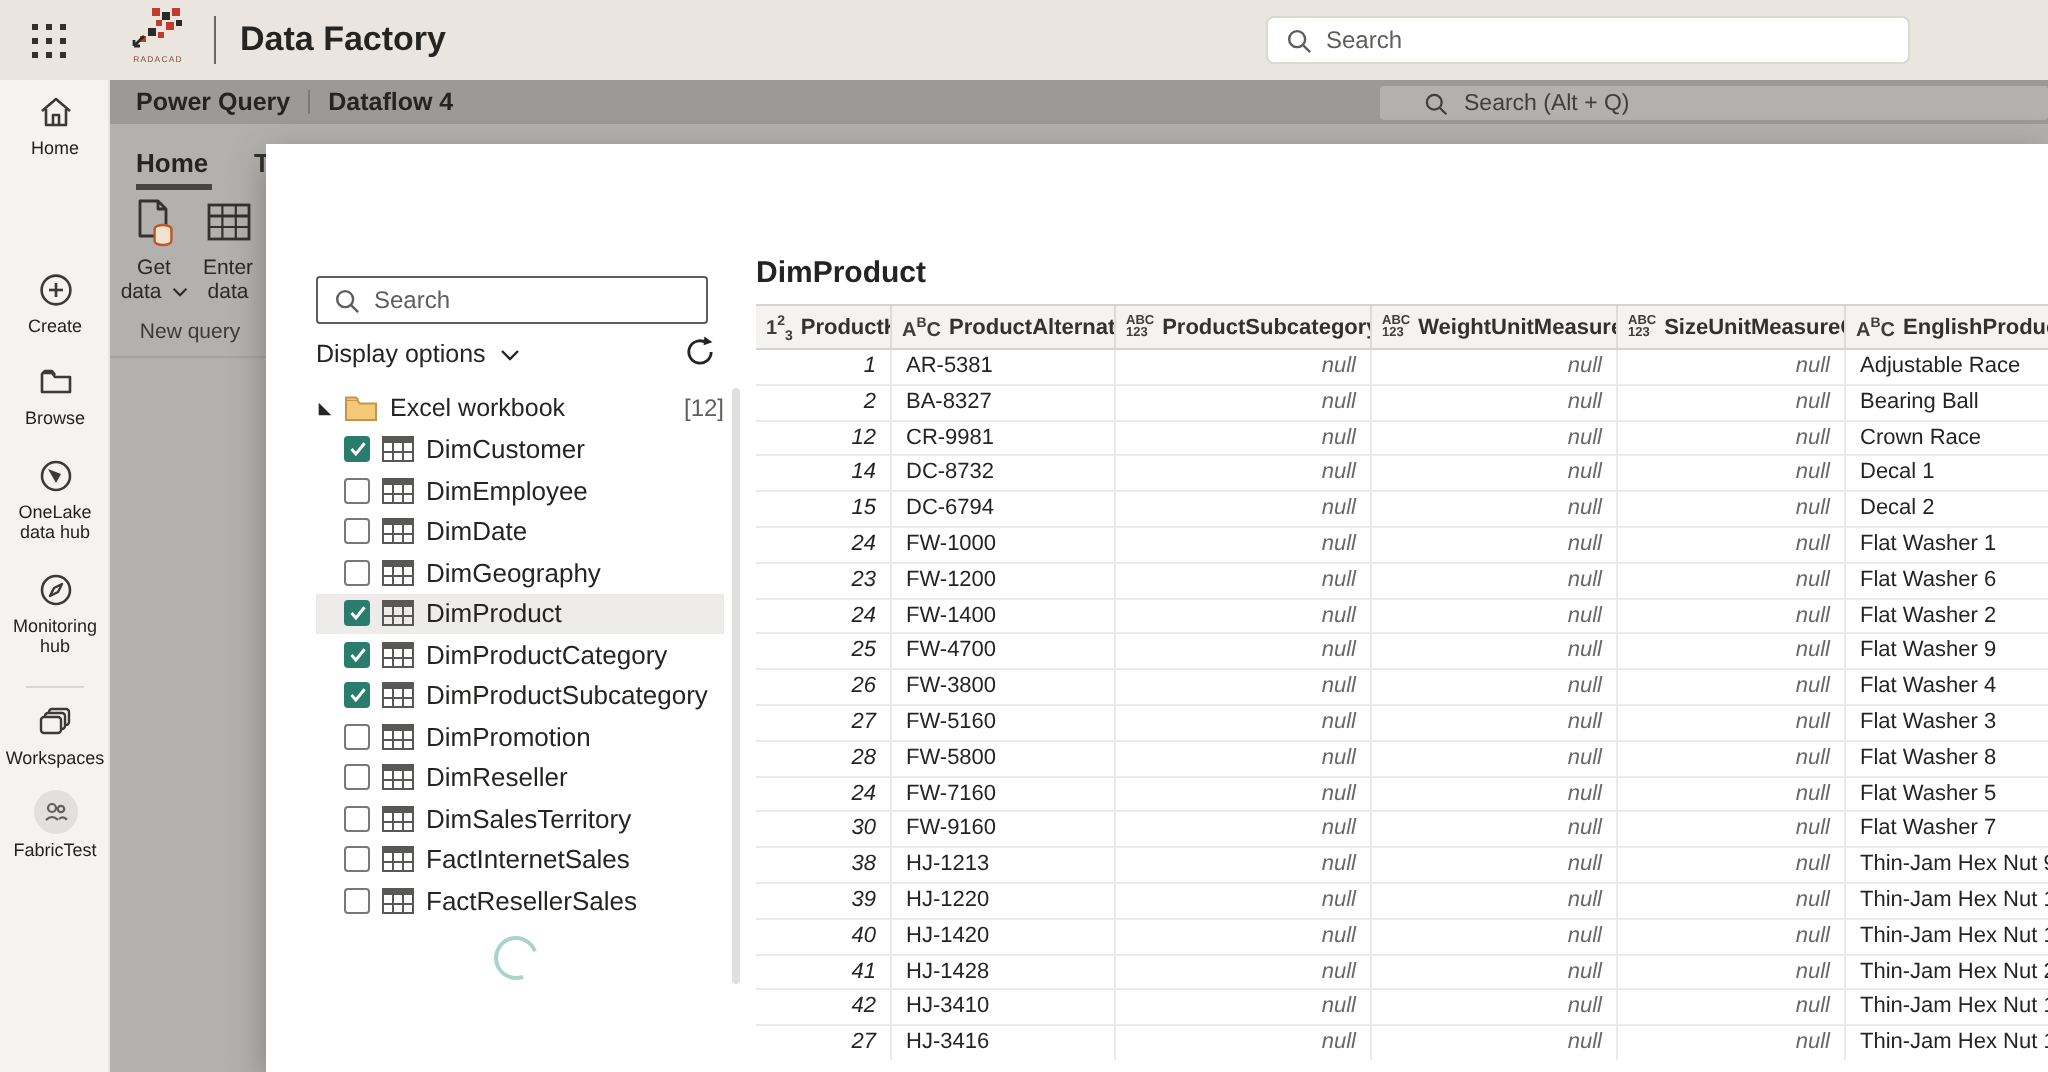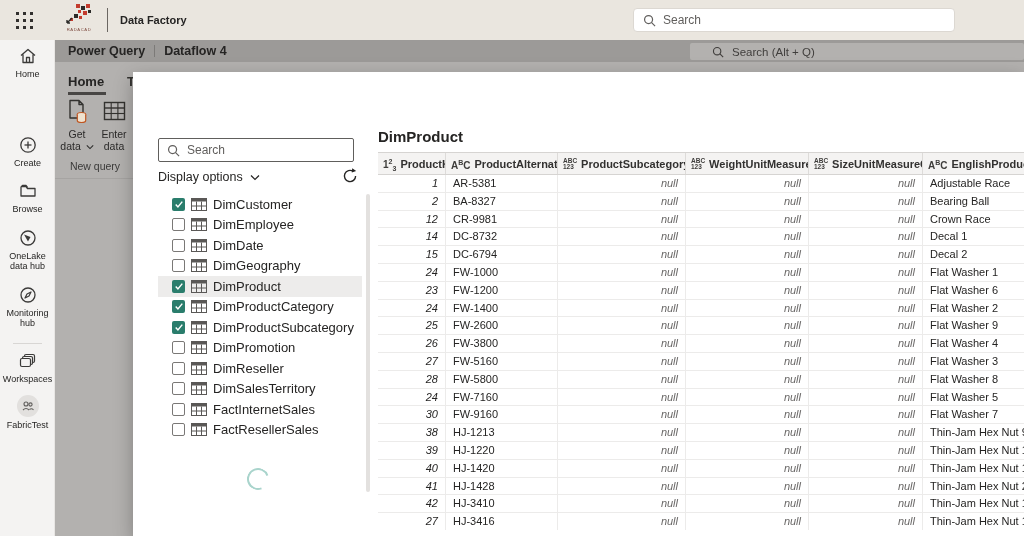--- a/index.html
+++ b/index.html
@@ -6,21 +6,21 @@
   body{width:1024px;height:536px;overflow:hidden;position:relative;
        font-family:"Liberation Sans","DejaVu Sans",sans-serif;background:#fff;color:#252423;}
   .abs{position:absolute;}
 
   
   .topbar{left:0;top:0;width:1024px;height:40px;background:#EAE6DF;display:flex;align-items:center;}
   .waffle{margin-left:16px;display:grid;grid-template-columns:repeat(3,3px);grid-gap:4px;cursor:pointer;}
   .waffle i{width:3px;height:3px;background:#32302E;display:block;}
   .brandlogo{margin-left:28px;width:36px;height:34px;display:flex;flex-direction:column;align-items:center;}
   .brand-divider{width:1px;height:24px;background:#6B6762;margin:0 12px 0 10px;}
-  .app-title{font-size:11px;font-weight:700;color:#252423;}
+  .app-title{font-size:17px;font-weight:700;color:#252423;}
   .top-search{position:absolute;left:633px;top:8px;width:322px;height:24px;background:#fff;border:1px solid #DCD8D2;
       border-radius:4px;display:flex;align-items:center;box-sizing:border-box;padding-left:9px;}
   .top-search span{font-size:12px;color:#605E5C;margin-left:7px;}
 
   
   .sidebar{left:0;top:40px;width:55px;height:496px;background:#F4F3F2;border-right:1px solid #E8E6E4;box-sizing:border-box;}
   .nav-item{position:absolute;left:0;width:55px;display:flex;flex-direction:column;align-items:center;cursor:pointer;}
   .nav-item .lbl{font-size:9px;color:#201F1E;margin-top:3px;text-align:center;line-height:10px;width:52px;}
   .nav-div{position:absolute;left:13px;width:29px;height:1px;background:#D8D6D4;}
   .avatar{width:22px;height:22px;border-radius:50%;background:#E2E0DE;display:flex;align-items:center;justify-content:center;}
@@ -249,20 +249,31 @@
   </div>
 
   <div class="refresh">
     <svg width="18" height="18" viewBox="0 0 18 18">
       <path d="M14.6 9 A5.6 5.6 0 1 1 12.2 4.4" fill="none" stroke="#252423" stroke-width="1.4"></path>
       <polygon points="11.2,1.2 15.2,4.1 10.8,5.6" fill="#252423"></polygon>
     </svg>
   </div>
 
   <div class="tree">
+    <div class="tree-root">
+      <svg width="9" height="9" viewBox="0 0 10 10">
+        <polygon points="1.5,1.5 8.5,8.5 1.5,8.5" fill="#252423"></polygon>
+      </svg>
+      <svg width="17" height="14" viewBox="0 0 17 14" style="margin-left:5px">
+        <path d="M1 3 H6.5 L8 4.8 H16 V13 H1 Z" fill="#F5C878" stroke="#C89349" stroke-width="1"></path>
+        <path d="M1 3 V1.8 H6 L7.2 3" fill="#F5C878" stroke="#C89349" stroke-width="1"></path>
+      </svg>
+      <span class="lbl">Excel workbook</span>
+      <span class="count">[12]</span>
+    </div>
     <div>
         <div class="tree-row">
           <span class="checkbox checked">
             <svg width="10" height="9" viewBox="0 0 12 11">
               <polyline points="2,5.5 4.7,8.5 10,2" fill="none" stroke="#fff" stroke-width="1.8"></polyline>
             </svg>
           </span>
           <span class="glyph">
             <svg width="16" height="13" viewBox="0 0 16 13">
               <rect x="0.5" y="0.5" width="15" height="12" fill="none" stroke="#5A5856" stroke-width="1"></rect>
@@ -539,21 +550,21 @@
           <div class="pv-brow">
             <div class="pv-cell num" style="width: 68px;">24</div>
             <div class="pv-cell" style="width: 112px;">FW-1400</div>
             <div class="pv-cell nul" style="width: 128px;">null</div>
             <div class="pv-cell nul" style="width: 123px;">null</div>
             <div class="pv-cell nul" style="width: 114px;">null</div>
             <div class="pv-cell" style="width: 180px;">Flat Washer 2</div>
           </div>
           <div class="pv-brow">
             <div class="pv-cell num" style="width: 68px;">25</div>
-            <div class="pv-cell" style="width: 112px;">FW-2600</div>
+            <div class="pv-cell" style="width: 112px;">FW-4700</div>
             <div class="pv-cell nul" style="width: 128px;">null</div>
             <div class="pv-cell nul" style="width: 123px;">null</div>
             <div class="pv-cell nul" style="width: 114px;">null</div>
             <div class="pv-cell" style="width: 180px;">Flat Washer 9</div>
           </div>
           <div class="pv-brow">
             <div class="pv-cell num" style="width: 68px;">26</div>
             <div class="pv-cell" style="width: 112px;">FW-3800</div>
             <div class="pv-cell nul" style="width: 128px;">null</div>
             <div class="pv-cell nul" style="width: 123px;">null</div>

